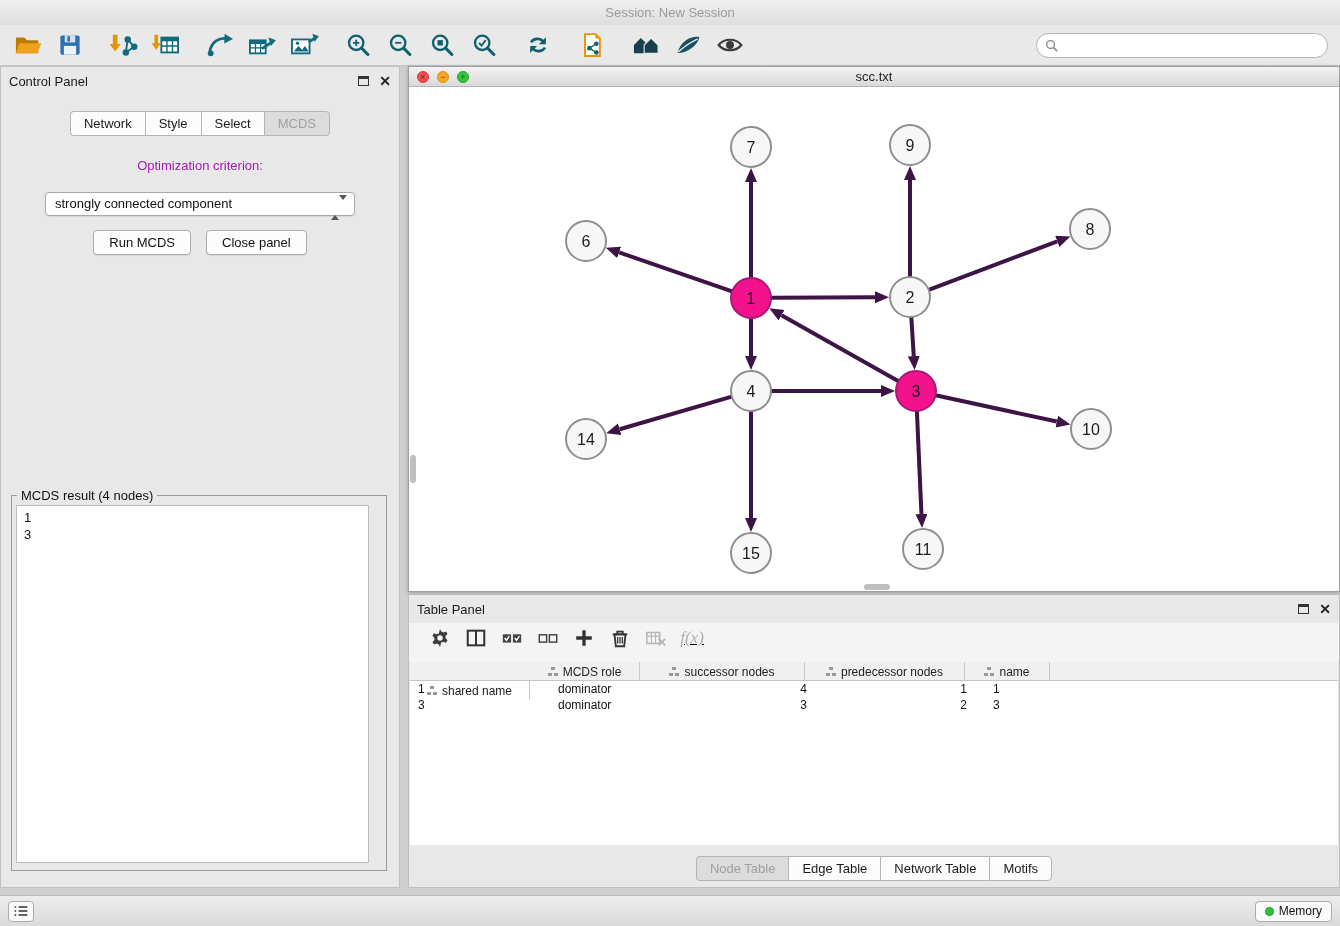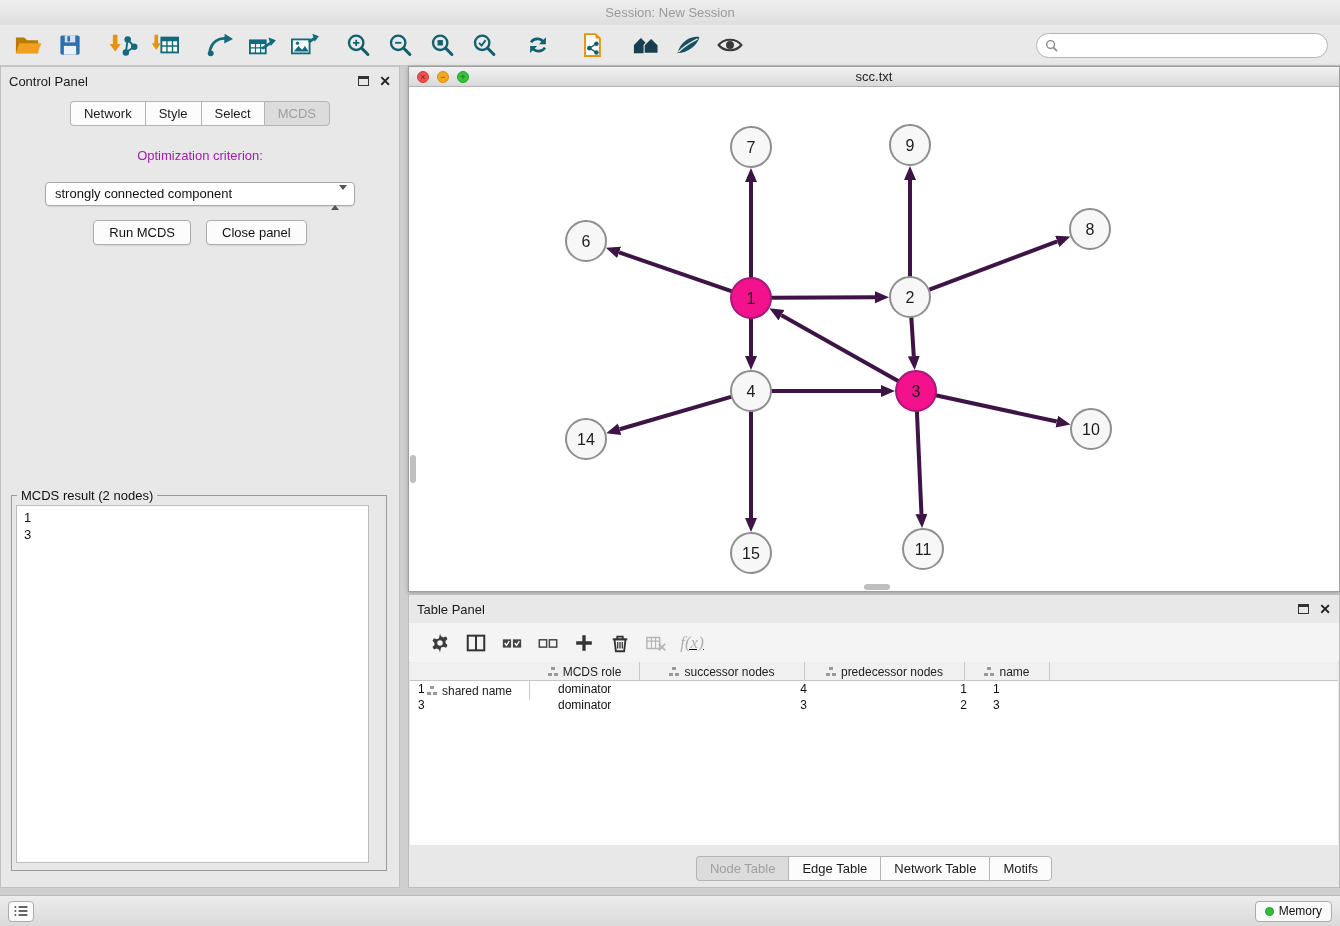--- a/index.html
+++ b/index.html
@@ -47,21 +47,21 @@
   .panel-header {
     height:28px; display:flex; align-items:center; padding:0 8px;
     font-size:13px; color:#1a1a1a;
   }
   .panel-header .spacer { flex:1; }
   .float-ic {
     width:11px; height:10px; border:1px solid #333; border-top:3px solid #333;
     margin-right:10px;
   }
   .close-ic { font-size:14px; font-weight:bold; color:#222; line-height:12px; }
-  .seg-tabs { display:flex; justify-content:center; margin-top:6px; }
+  .seg-tabs { display:flex; justify-content:center; margin-top:16px; }
   .seg-tab {
     padding:4px 13px; font-size:13px; color:#1a1a1a;
     background:#fcfcfc; border:1px solid #b4b4b4; border-right:none; cursor:default;
   }
   .seg-tab:first-child { border-radius:4px 0 0 4px; }
   .seg-tab:last-child { border-right:1px solid #b4b4b4; border-radius:0 4px 4px 0; }
   .seg-tab.active { background:#dcdcdc; color:#9f9f9f; }
   .opt-label { text-align:center; margin-top:22px; font-size:13px; color:#a21caf; }
   .dropdown {
     position:relative; margin:19px auto 0; width:310px; height:24px;
@@ -111,21 +111,21 @@
   .light.green { background:#35c439; border:1px solid #24a227; }
   .nw-canvas { position:relative; width:930px; height:504px; background:#fff; }
   .v-thumb { position:absolute; left:1px; top:368px; width:6px; height:28px; background:#bfbfbf; border-radius:3px; }
   .h-thumb { position:absolute; left:455px; bottom:1px; width:26px; height:6px; background:#bfbfbf; border-radius:3px; }
   
   .table-panel {
     position:absolute; left:408px; top:594px; width:932px; height:294px;
     background:#e8e8e8; border:1px solid #bdbdbd;
   }
   .tp-toolbar {
-    height:40px; display:flex; align-items:center; gap:6px; padding-left:16px;
+    height:40px; display:flex; gap:6px; padding-left:16px;
     background:#f4f4f4; border-bottom:1px solid #cfcfcf;text-decoration:underline;
   }
   .tp-btn { width:30px; height:30px; display:flex; align-items:center; justify-content:center; cursor:default; }
   .fx { font-family:"Liberation Serif", serif; font-style:italic; font-size:17px; color:#b0b0b0; }
   .table-area {
     position:absolute; left:1px; right:1px; top:67px; bottom:42px;
     background:#fff; overflow:hidden;
   }
   .thead { display:flex; background:#f0f0f0; border-bottom:1px solid #c6c6c6; height:19px; }
   .th {
@@ -331,21 +331,21 @@
   <div class="opt-label">Optimization criterion:</div>
   <div class="dropdown">
     <span>strongly connected component</span>
     <span class="dd-arrows"><span class="up"></span><span class="down"></span></span>
   </div>
   <div class="btn-row">
     <div class="push-btn">Run MCDS</div>
     <div class="push-btn">Close panel</div>
   </div>
   <div class="result-group">
-    <div class="result-legend">MCDS result (2 nodes)</div>
+    <div class="result-legend">MCDS result (4 nodes)</div>
     <div class="result-list">
         <div>1</div>
         <div>3</div>
       </div>
   </div>
 </div>
 
 <div class="network-window">
   <div class="nw-titlebar">
     <div class="traffic">

